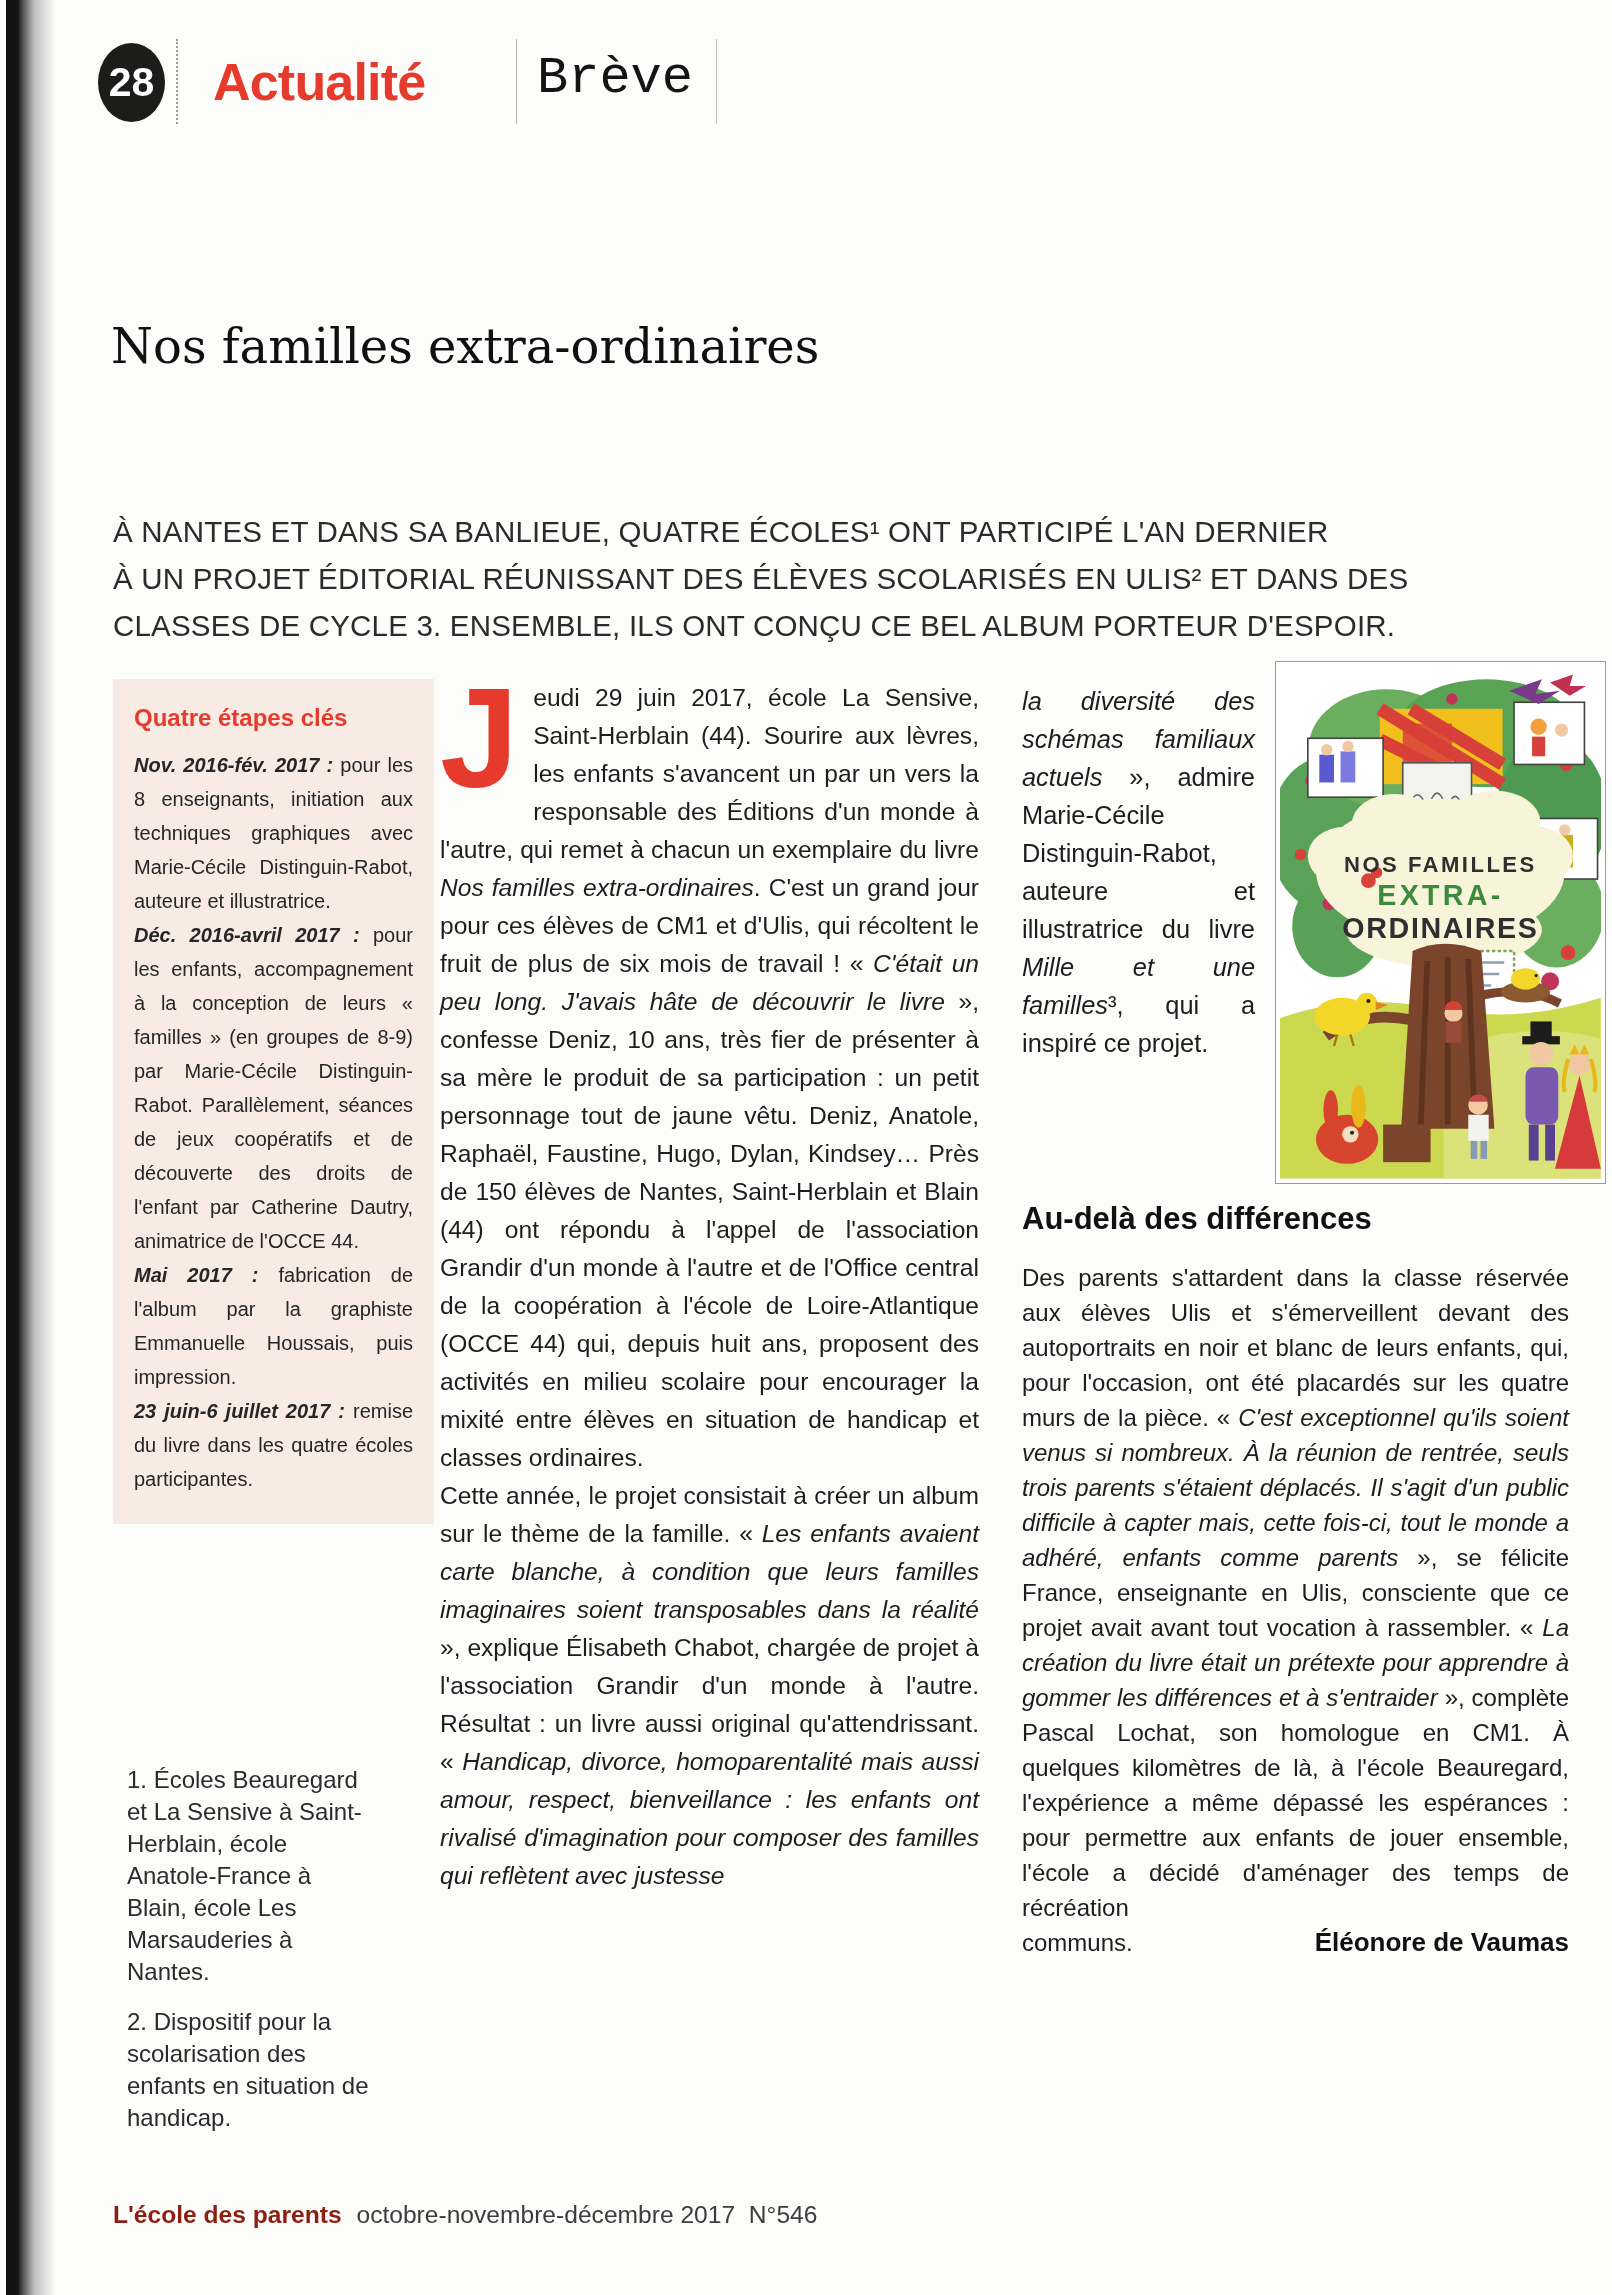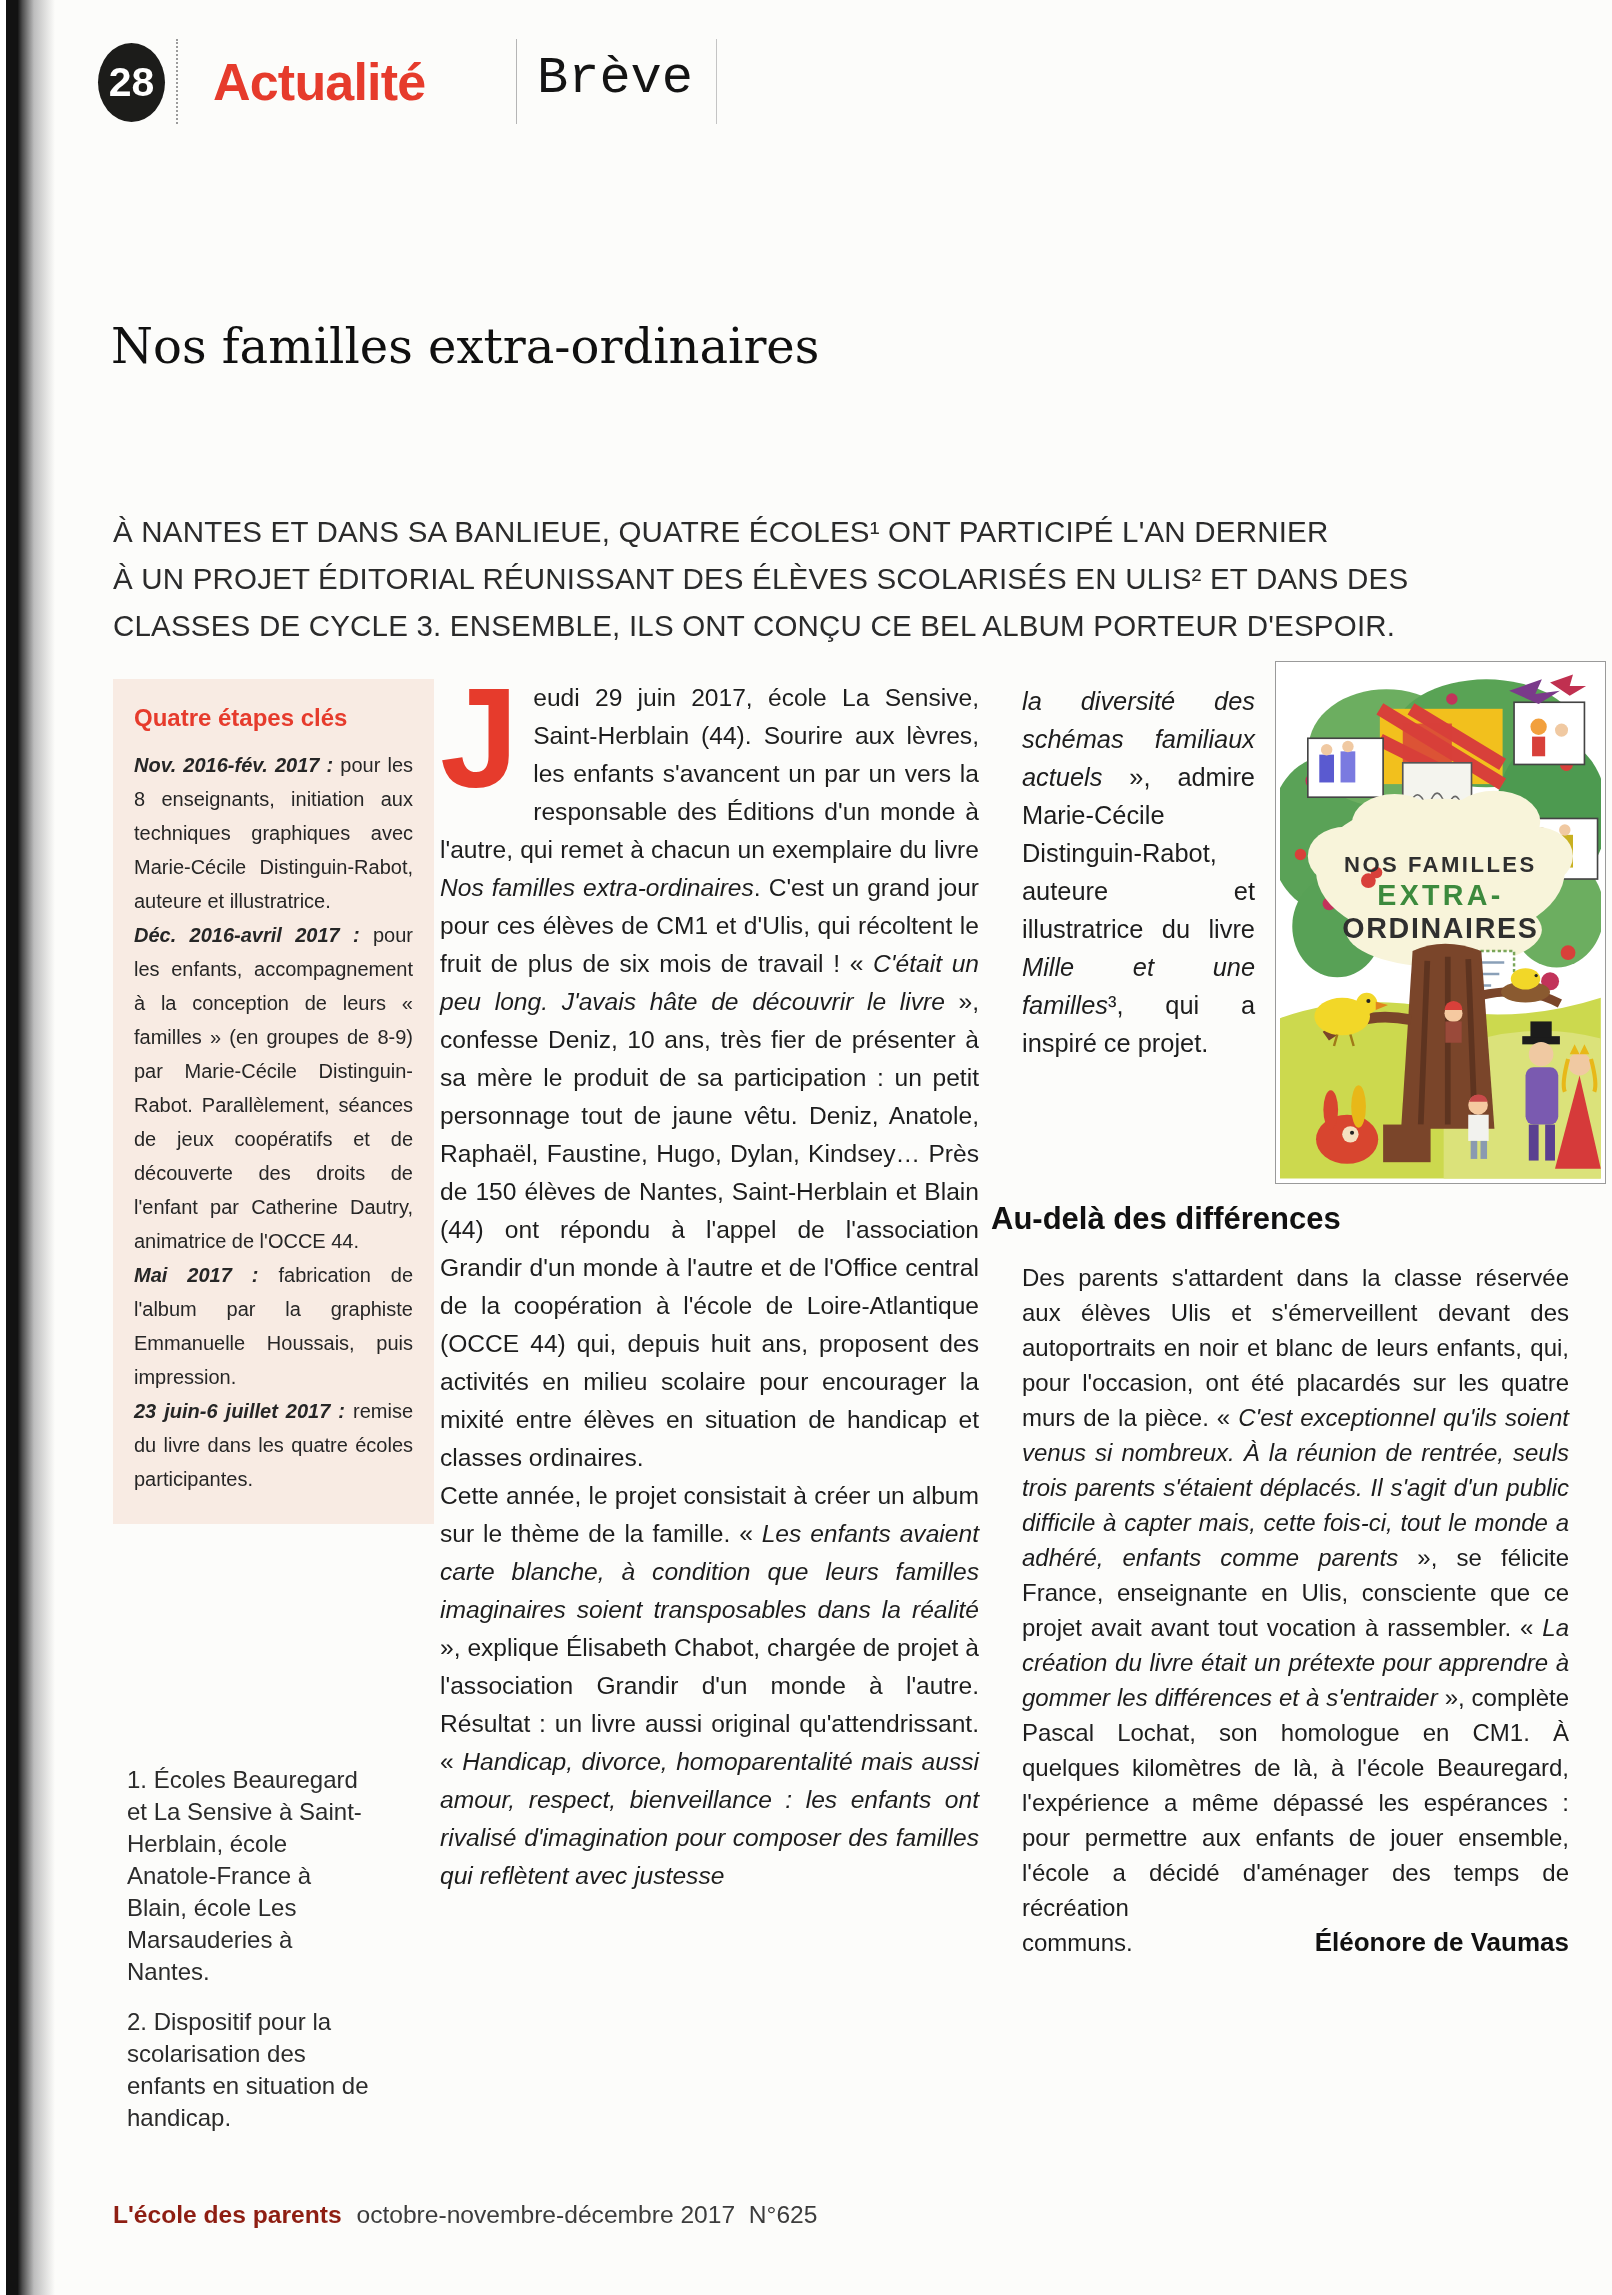--- a/index.html
+++ b/index.html
@@ -38,21 +38,21 @@
   .col2 .para{font-size:24.6px;line-height:38px;}
   .col3top{position:absolute;left:1016px;top:682px;width:233px;}
   .col3top .para{font-size:25.4px;line-height:38px;}
   .para{margin:0;text-align:justify;color:#1d1d1d;}
   .dropcap{float:left;font-size:141px;line-height:113px;font-weight:700;color:#e63b2c;padding:3.3px 14.8px 0 0;}
 
   .cover{position:absolute;left:1269px;top:661px;width:331px;height:523px;margin:0;background:#ffffff;
          border:0.8px solid #9a9a9a;box-sizing:border-box;padding:4.1px;}
   .cover svg{width:100%;height:100%;display:block;}
 
-  .subhead{position:absolute;left:985px;top:1201px;margin:0;font-size:31px;font-weight:700;color:#111;}
+  .subhead{position:absolute;left:1016px;top:1201px;margin:0;font-size:31px;font-weight:700;color:#111;}
   .col3main{position:absolute;left:1016px;top:1260px;width:547px;}
   .col3main .para{font-size:24px;line-height:35px;}
   .closing-row{display:flex;justify-content:space-between;align-items:baseline;font-size:24px;line-height:35px;color:#1d1d1d;}
   .byline{font-weight:700;font-size:26px;color:#111;}
 
   .page-footer{position:absolute;left:107px;top:2201px;font-size:24.6px;color:#3c3c3c;}
   .brand{color:#8e1e12;font-weight:700;margin-right:14.8px;}
   .issue{white-space:pre;}
 
   .seg-i{font-style:italic;}
@@ -233,16 +233,16 @@
   <h4 class="subhead">Au-delà des différences</h4>
   <section class="col3main">
     <p class="para"><span>Des parents s'attardent dans la classe réservée aux élèves Ulis et s'émerveillent devant des autoportraits en noir et blanc de leurs enfants, qui, pour l'occasion, ont été placardés sur les quatre murs de la pièce. « </span><span class="seg-i">C'est exceptionnel qu'ils soient venus si nombreux. À la réunion de rentrée, seuls trois parents s'étaient déplacés. Il s'agit d'un public difficile à capter mais, cette fois-ci, tout le monde a adhéré, enfants comme parents</span><span> », se félicite France, enseignante en Ulis, consciente que ce projet avait avant tout vocation à rassembler. « </span><span class="seg-i">La création du livre était un prétexte pour apprendre à gommer les différences et à s'entraider</span><span> », complète Pascal Lochat, son homologue en CM1. À quelques kilomètres de là, à l'école Beauregard, l'expérience a même dépassé les espérances : pour permettre aux enfants de jouer ensemble, l'école a décidé d'aménager des temps de récréation</span></p>
     <div class="closing-row">
       <span>communs.</span>
       <span class="byline">Éléonore de Vaumas</span>
     </div>
   </section>
 
   <footer class="page-footer">
-    <span class="brand">L'école des parents</span><span class="issue">octobre-novembre-décembre 2017  N°625</span>
+    <span class="brand">L'école des parents</span><span class="issue">octobre-novembre-décembre 2017  N°546</span>
   </footer>
 </div>
 
 
 </body></html>

